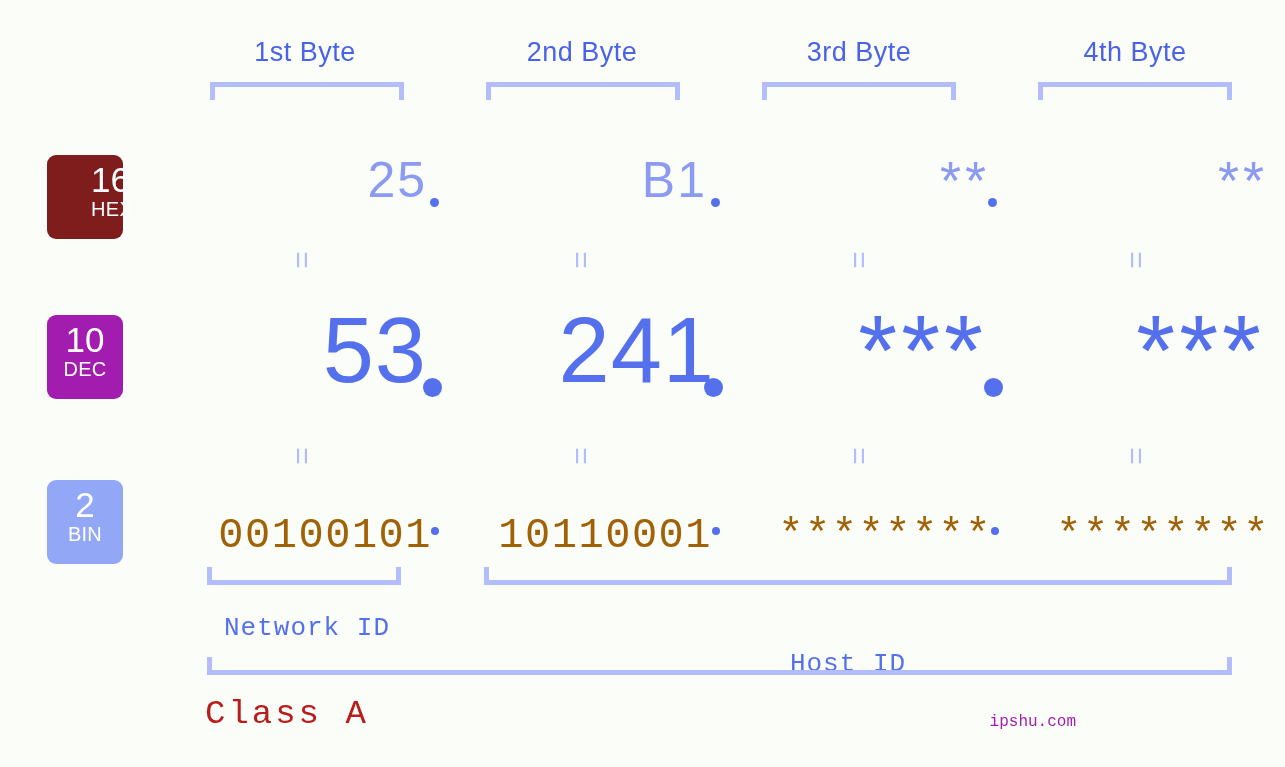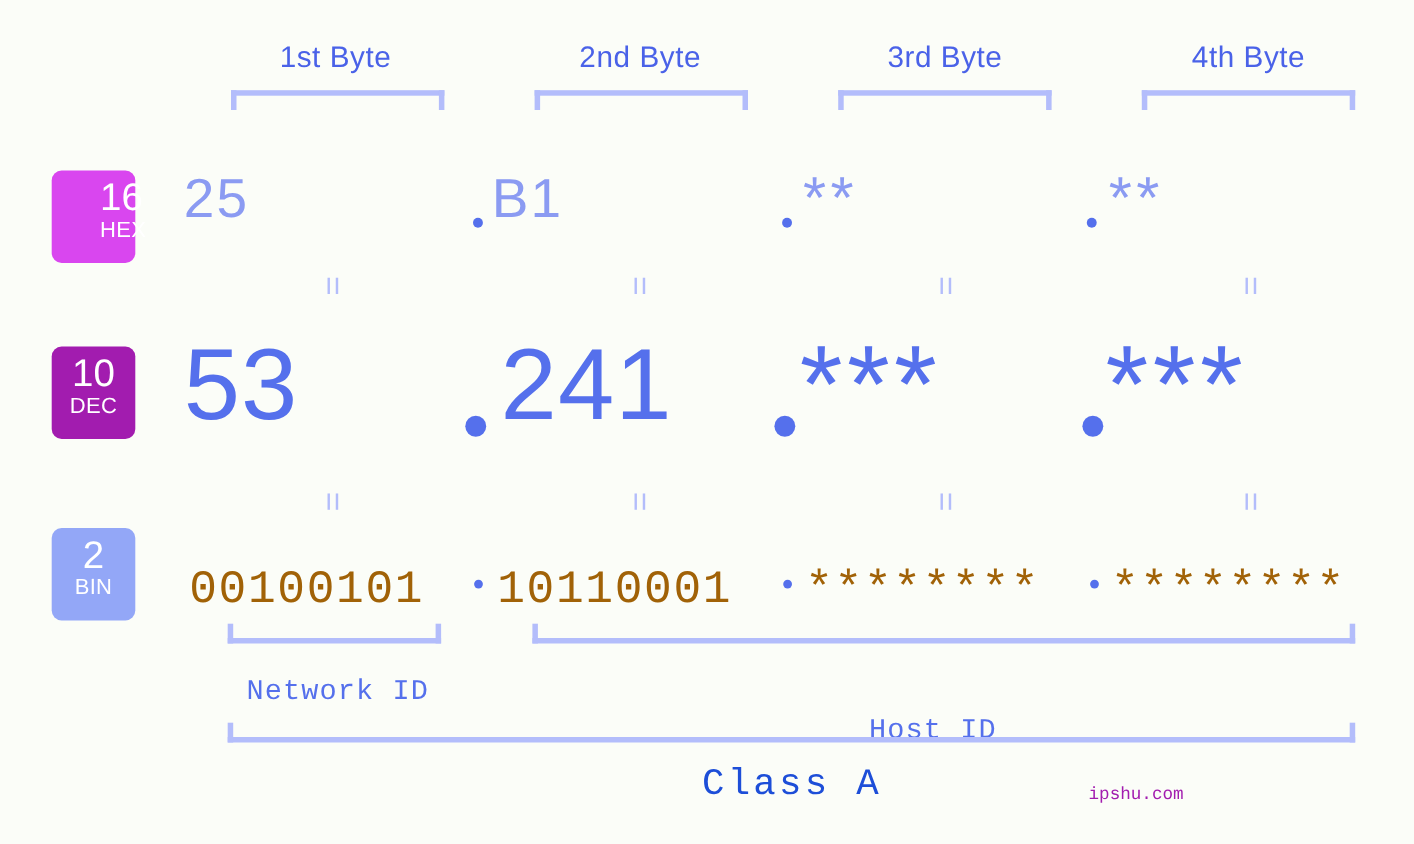--- a/index.html
+++ b/index.html
@@ -75,29 +75,29 @@
     font-weight: 400;
   }
   .badge .badge-name {
     display: block;
     font-size: 20px;
     line-height: 23px;
     font-weight: 400;
     letter-spacing: 0.3px;
   }
 
-  #badge-hex { top: 155px; height: 84px; background: #d946ef; padding-left: 44px; }
+  #badge-hex { top: 155px; height: 84px; background: #7f1d1d; padding-left: 44px; }
   #badge-dec { top: 315px; height: 84px; background: #a21caf; }
   #badge-bin { top: 480px; height: 84px; background: #93a7f7; }
 
   
   .cell {
     position: absolute;
     width: 260px;
-    text-align: left;
+    text-align: right;
     white-space: nowrap;
   }
 
   
   .hex-val {
     top: 150px;
     font-family: "Liberation Sans", sans-serif;
     font-size: 50px;
     line-height: 60px;
     color: #8b9bf2;
@@ -170,25 +170,24 @@
     letter-spacing: 1px;
     white-space: nowrap;
   }
 
   
   #class-label {
     position: absolute;
     left: 205px;
     width: 1030px;
     top: 694px;
-    text-align: center;
     font-family: "Liberation Mono", monospace;
     font-size: 34px;
     line-height: 40px;
-    color: #1d4ed8;
+    color: #b91c1c;
     letter-spacing: 3px;
     white-space: nowrap;
   }
 
   
   #watermark {
     position: absolute;
     right: 14px;
     top: 712px;
     font-family: "Liberation Mono", monospace;

